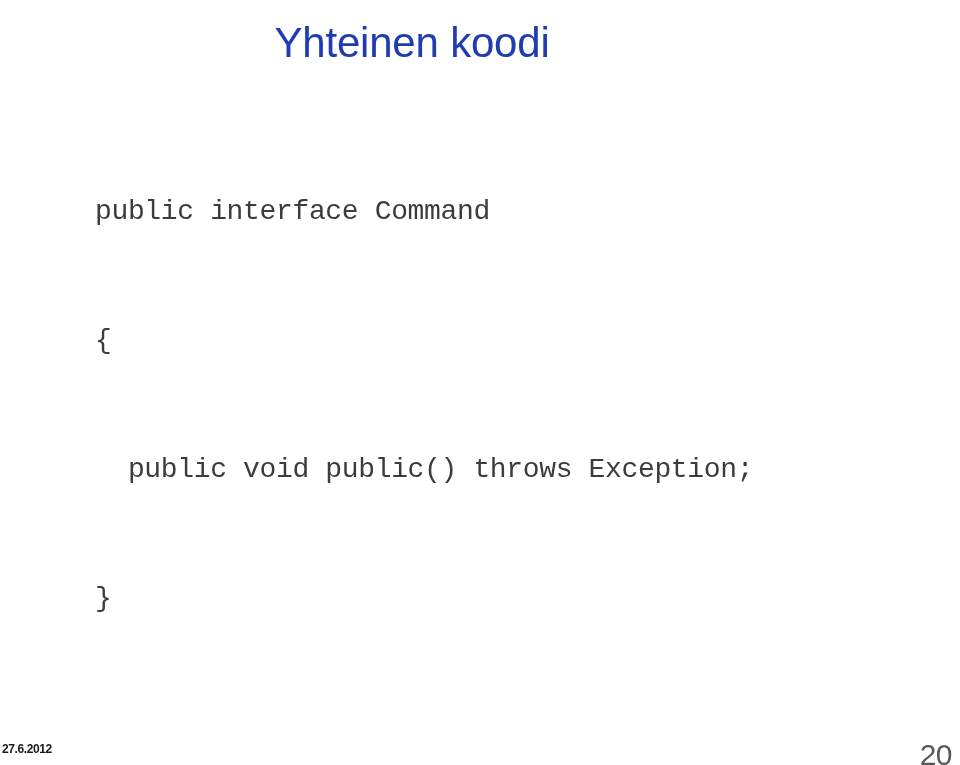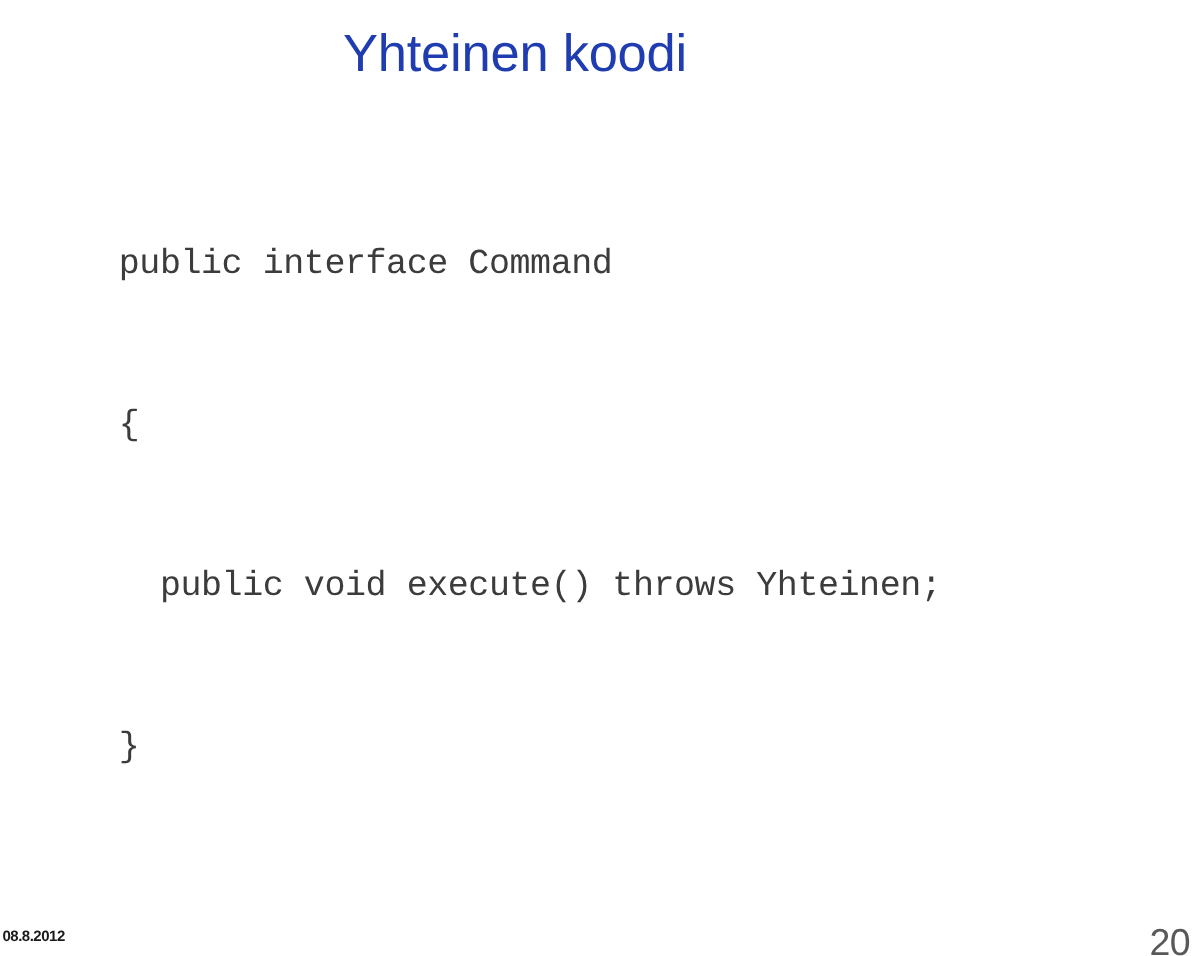--- a/index.html
+++ b/index.html
@@ -83,21 +83,21 @@
 </head>
 <body>
 
 <div id="slide">
 
   <h1 id="slide-title">Yhteinen koodi</h1>
 
   <div id="code-block">
     <span class="code-line">public interface Command</span>
     <span class="code-line">{</span>
-    <span class="code-line">  public void execute() throws Yhteinen;</span>
+    <span class="code-line">  public void public() throws Exception;</span>
     <span class="code-line">}</span>
   </div>
 
-  <div id="footer-date">08.8.2012</div>
+  <div id="footer-date">27.6.2012</div>
 
   <div id="footer-page-number">20</div>
 
 </div>
 
 </body></html>

